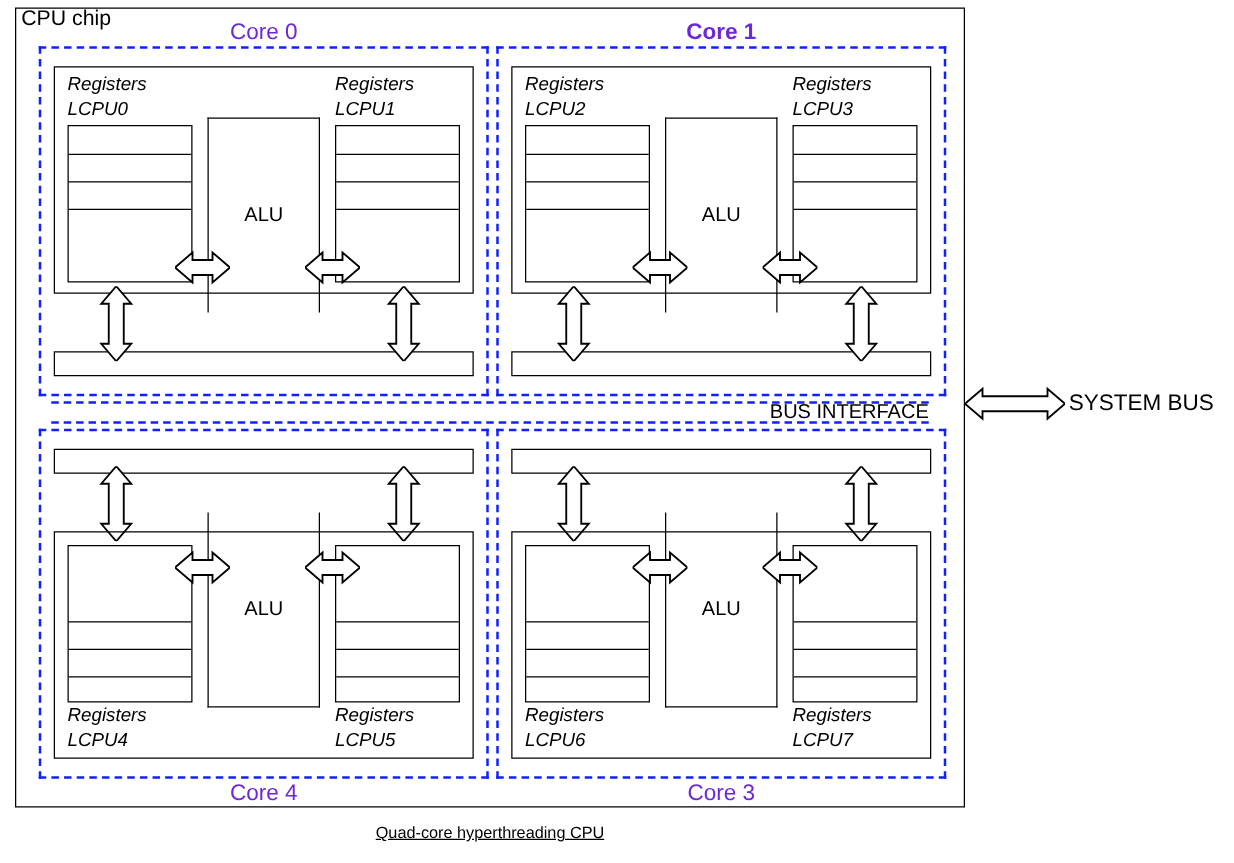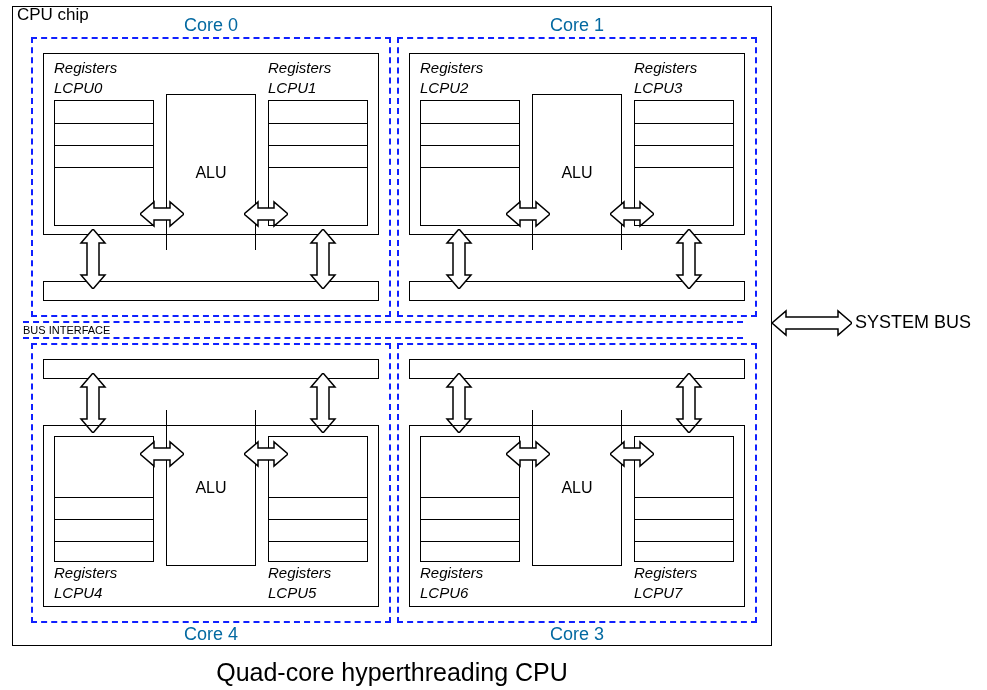--- a/index.html
+++ b/index.html
@@ -28,21 +28,21 @@
     font-weight: 400;
   }
   .core {
     position: absolute;
     border: 2px dashed #1020ff;
     width: 360px;
     height: 280px;
   }
   .core-label {
     position: absolute;
-    color: #0369a1;
+    color: #6d28d9;
     font-size: 18px;
     font-weight: 400;
     left: 50%;
     transform: translateX(-50%);
   }
   .core-inner {
     position: absolute;
     left: 10px;
     right: 10px;
     border: 1.5px solid #000;
@@ -70,30 +70,30 @@
   .regs-row:first-child { border-top: none; }
   .regs-label {
     position: absolute;
     font-size: 15px;
     line-height: 1.3;
     width: 100px;
     font-style: italic;
   }
   .bus-interface {
     position: absolute;
-    left: 10px;
+    left: 28px;
     right: 28px;
     height: 18px;
     top: 314px;
     border-top: 2px dashed #1020ff;
     border-bottom: 2px dashed #1020ff;
     display: flex;
     align-items: center;
-    justify-content: flex-start;
-    font-size: 11px;
+    justify-content: flex-end;
+    font-size: 16px;
   }
   .arrow-h {
     position: absolute;
   }
   .arrow-v {
     position: absolute;
   }
   .system-bus-arrow {
     position: absolute;
     left: 772px;
@@ -104,21 +104,22 @@
     left: 855px;
     top: 312px;
     font-size: 18px;
   }
   .caption {
     position: absolute;
     left: 12px;
     width: 760px;
     top: 658px;
     text-align: center;
-    font-size: 25px;
+    font-size: 13px;
+    text-decoration: underline;
   }
   svg { display: block; }
 </style>
 </head>
 <body>
 
 <div class="chip">
   <span class="chip-label">CPU chip</span>
 
   <div class="core" style="left:18px; top:30px;">
@@ -168,21 +169,21 @@
         </svg>
     </div>
     <div class="arrow-v" style="left:276px; top:190px;">
       <svg width="28" height="60">
           <polygon points="14,0 2,14 8,14 8,46 2,46 14,60 26,46 20,46 20,14 26,14" fill="#fff" stroke="#000" stroke-width="1.5"></polygon>
         </svg>
     </div>
   </div>
 
   <div class="core" style="left:384px; top:30px;">
-    <div class="core-label" style="top:-24px;">Core 1</div>
+    <div class="core-label" style="top:-24px;font-weight:bold;">Core 1</div>
     <div class="core-inner" style="top:14px; height:182px;">
       <div class="regs-label" style="left:10px; top:4px;">
         <span>Registers</span><br>
         <span>LCPU2</span>
       </div>
       <div class="regs" style="left:10px; top:46px; height:126px;">
         <div class="regs-row"></div>
           <div class="regs-row"></div>
           <div class="regs-row"></div>
         <div class="regs-row" style="height:60px;"></div>

